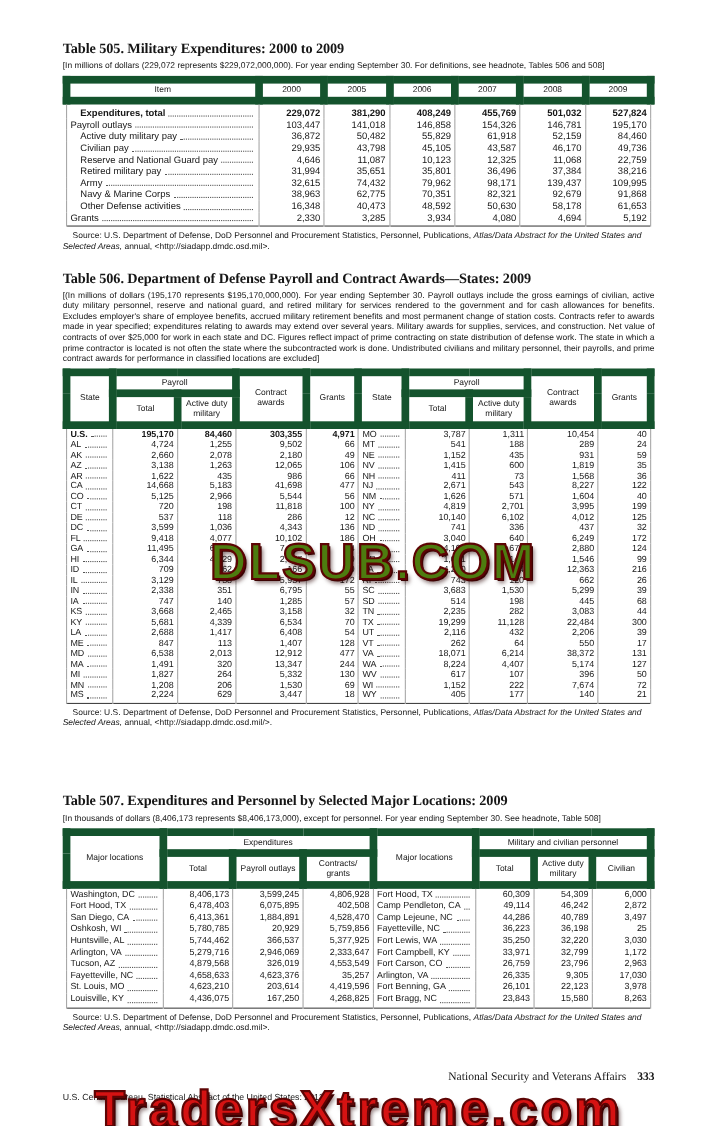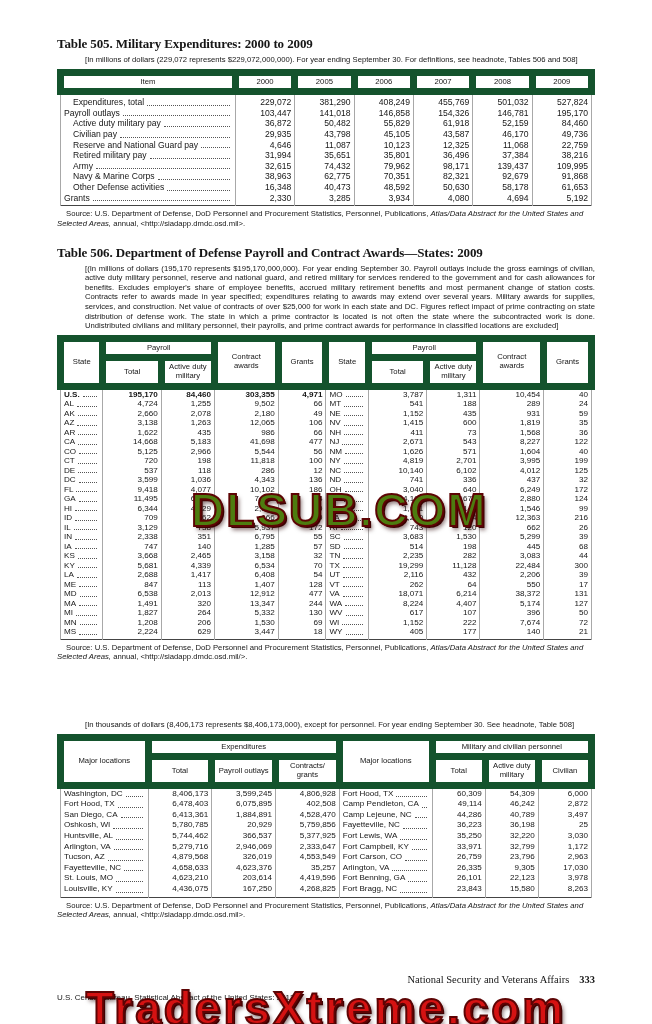--- a/index.html
+++ b/index.html
@@ -1,40 +1,40 @@
 <!DOCTYPE html>
 <html><head>
 <meta charset="utf-8">
 <style>
   * { margin:0; padding:0; box-sizing:border-box; }
   html,body { width:652px; height:1024px; background:#ffffff; overflow:hidden; }
   body { font-family:"Liberation Sans", sans-serif; color:#161616; position:relative; }
   .page { position:absolute; inset:0; padding:36px 57px 0 57px; }
 
   .tbl-title { font-family:"Liberation Serif", serif; font-weight:bold; font-size:13px; margin-bottom:3px; letter-spacing:-.1px; }
-  .headnote { font-size:7.7px; line-height:1.24; margin-bottom:4px; text-align:justify;margin-left:28px; }
+  .headnote { font-size:7.7px; line-height:1.24; margin-bottom:4px; text-align:justify; }
   .footnote { font-size:7.7px; margin-top:3px; text-indent:14px; }
   .source { font-size:7.7px; line-height:1.28; margin-top:3px; text-indent:9px; }
   .sec { margin-bottom:16px; }
   .sec-507 { margin-top:58px; }
 
   table { border-collapse:collapse; width:100%; table-layout:fixed; border:1px solid #444; }
   th { font-weight:normal; font-size:7.7px; line-height:1.12; text-align:center; vertical-align:middle;
        border:7px solid #14532d; padding:2px 1px; }
   thead { border-bottom:1px solid #444; }
   td { border-left:1px solid #a8a8a8; border-right:1px solid #a8a8a8; padding:0 3px; white-space:nowrap; overflow:hidden; vertical-align:bottom; }
   .nc { text-align:right; }
 
   .t505 td { font-size:8.6px; line-height:10.6px; }
   .t506 td { font-size:8.1px; line-height:9.5px; }
   .t507 td { font-size:8.1px; line-height:10.6px; }
   .t505 tbody tr:first-child td { padding-top:2px; }
   tbody tr:last-child td { padding-bottom:2px; }
 
-  .bold-row td { font-weight:normal;text-align:right; }
+  .bold-row td { font-weight:bold;text-align:right; }
   .t506 tbody tr:first-child td:nth-child(-n+5) { font-weight:bold; }
 
   .lw { display:flex; align-items:flex-end; }
   .lt { white-space:nowrap; }
   .dots { flex:1 1 auto; min-width:4px; border-bottom:1px dotted #555; margin:0 2px 2px 3px; }
 
   
   .footer-line1 { position:absolute; top:974px; right:57px; font-family:"Liberation Serif", serif; font-size:10.5px; }
   .footer-line1 .pgnum { font-weight:bold; margin-left:10px; }
   .footer-line2 { position:absolute; top:993px; left:57px; font-size:8px; }
@@ -830,20 +830,21 @@
             <td class="nc">177</td>
             <td class="nc">140</td>
             <td class="nc">21</td>
           </tr>
         </tbody>
     </table>
     <p class="source"><span>Source: U.S. Department of Defense, DoD Personnel and Procurement Statistics, Personnel, Publications, </span><i>Atlas/Data Abstract for the United States and Selected Areas,</i><span> annual, &lt;http://siadapp.dmdc.osd.mil/&gt;.</span></p>
   </section>
 
   <section class="sec sec-507">
+    <h2 class="tbl-title">Table 507. Expenditures and Personnel by Selected Major Locations: 2009</h2>
     <p class="headnote">[In thousands of dollars (8,406,173 represents $8,406,173,000), except for personnel. For year ending September 30. See headnote, Table 508]</p>
     <table class="t507">
       <colgroup>
         <col style="width:16.5%">
           <col style="width:12%">
           <col style="width:12%">
           <col style="width:12%">
         <col style="width:17.5%">
           <col style="width:10%">
           <col style="width:10%">

